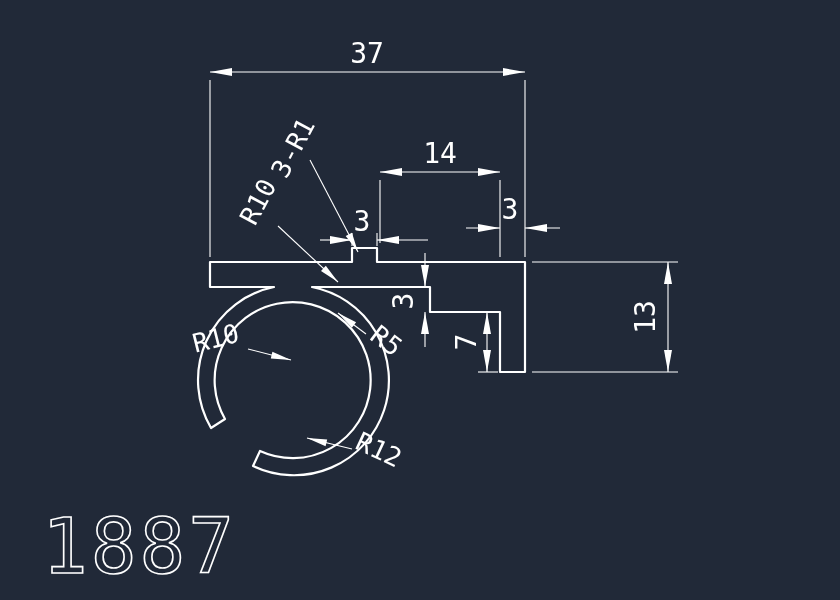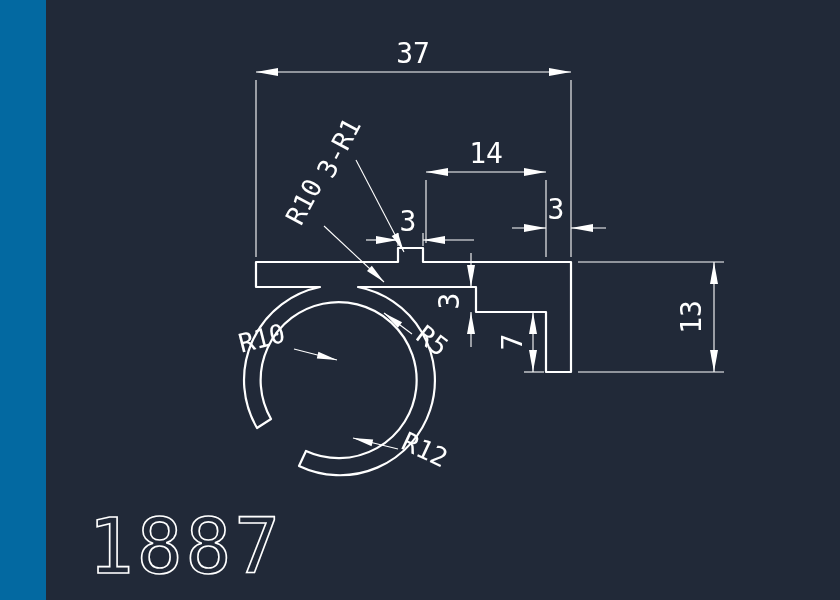--- a/index.html
+++ b/index.html
@@ -1,16 +1,16 @@
 <!DOCTYPE html>
 <html><head>
 <meta charset="utf-8">
 <style>
   html,body{margin:0;padding:0;background:#212938;}
-  .canvas{position:relative;width:765px;height:600px;overflow:hidden;background:#0369a1;padding-left:46px;}
+  .canvas{position:relative;width:765px;height:600px;overflow:hidden;background:#0369a1;}
   svg{display:block;}
   text{font-family:"DejaVu Sans Mono","Liberation Mono",monospace;fill:#ffffff;}
   .dim-text{font-size:28px;}
   .note-text{font-size:26px;}
   .part-no{font-size:76px;fill:none;stroke:#ffffff;stroke-width:1.6;letter-spacing:3px;}
   .profile{stroke:#ffffff;stroke-width:2.2;fill:none;stroke-linejoin:round;}
   .thin{stroke:#ffffff;stroke-width:1.1;fill:none;}
   .arrow{fill:#ffffff;stroke:none;}
 </style>
 </head>

